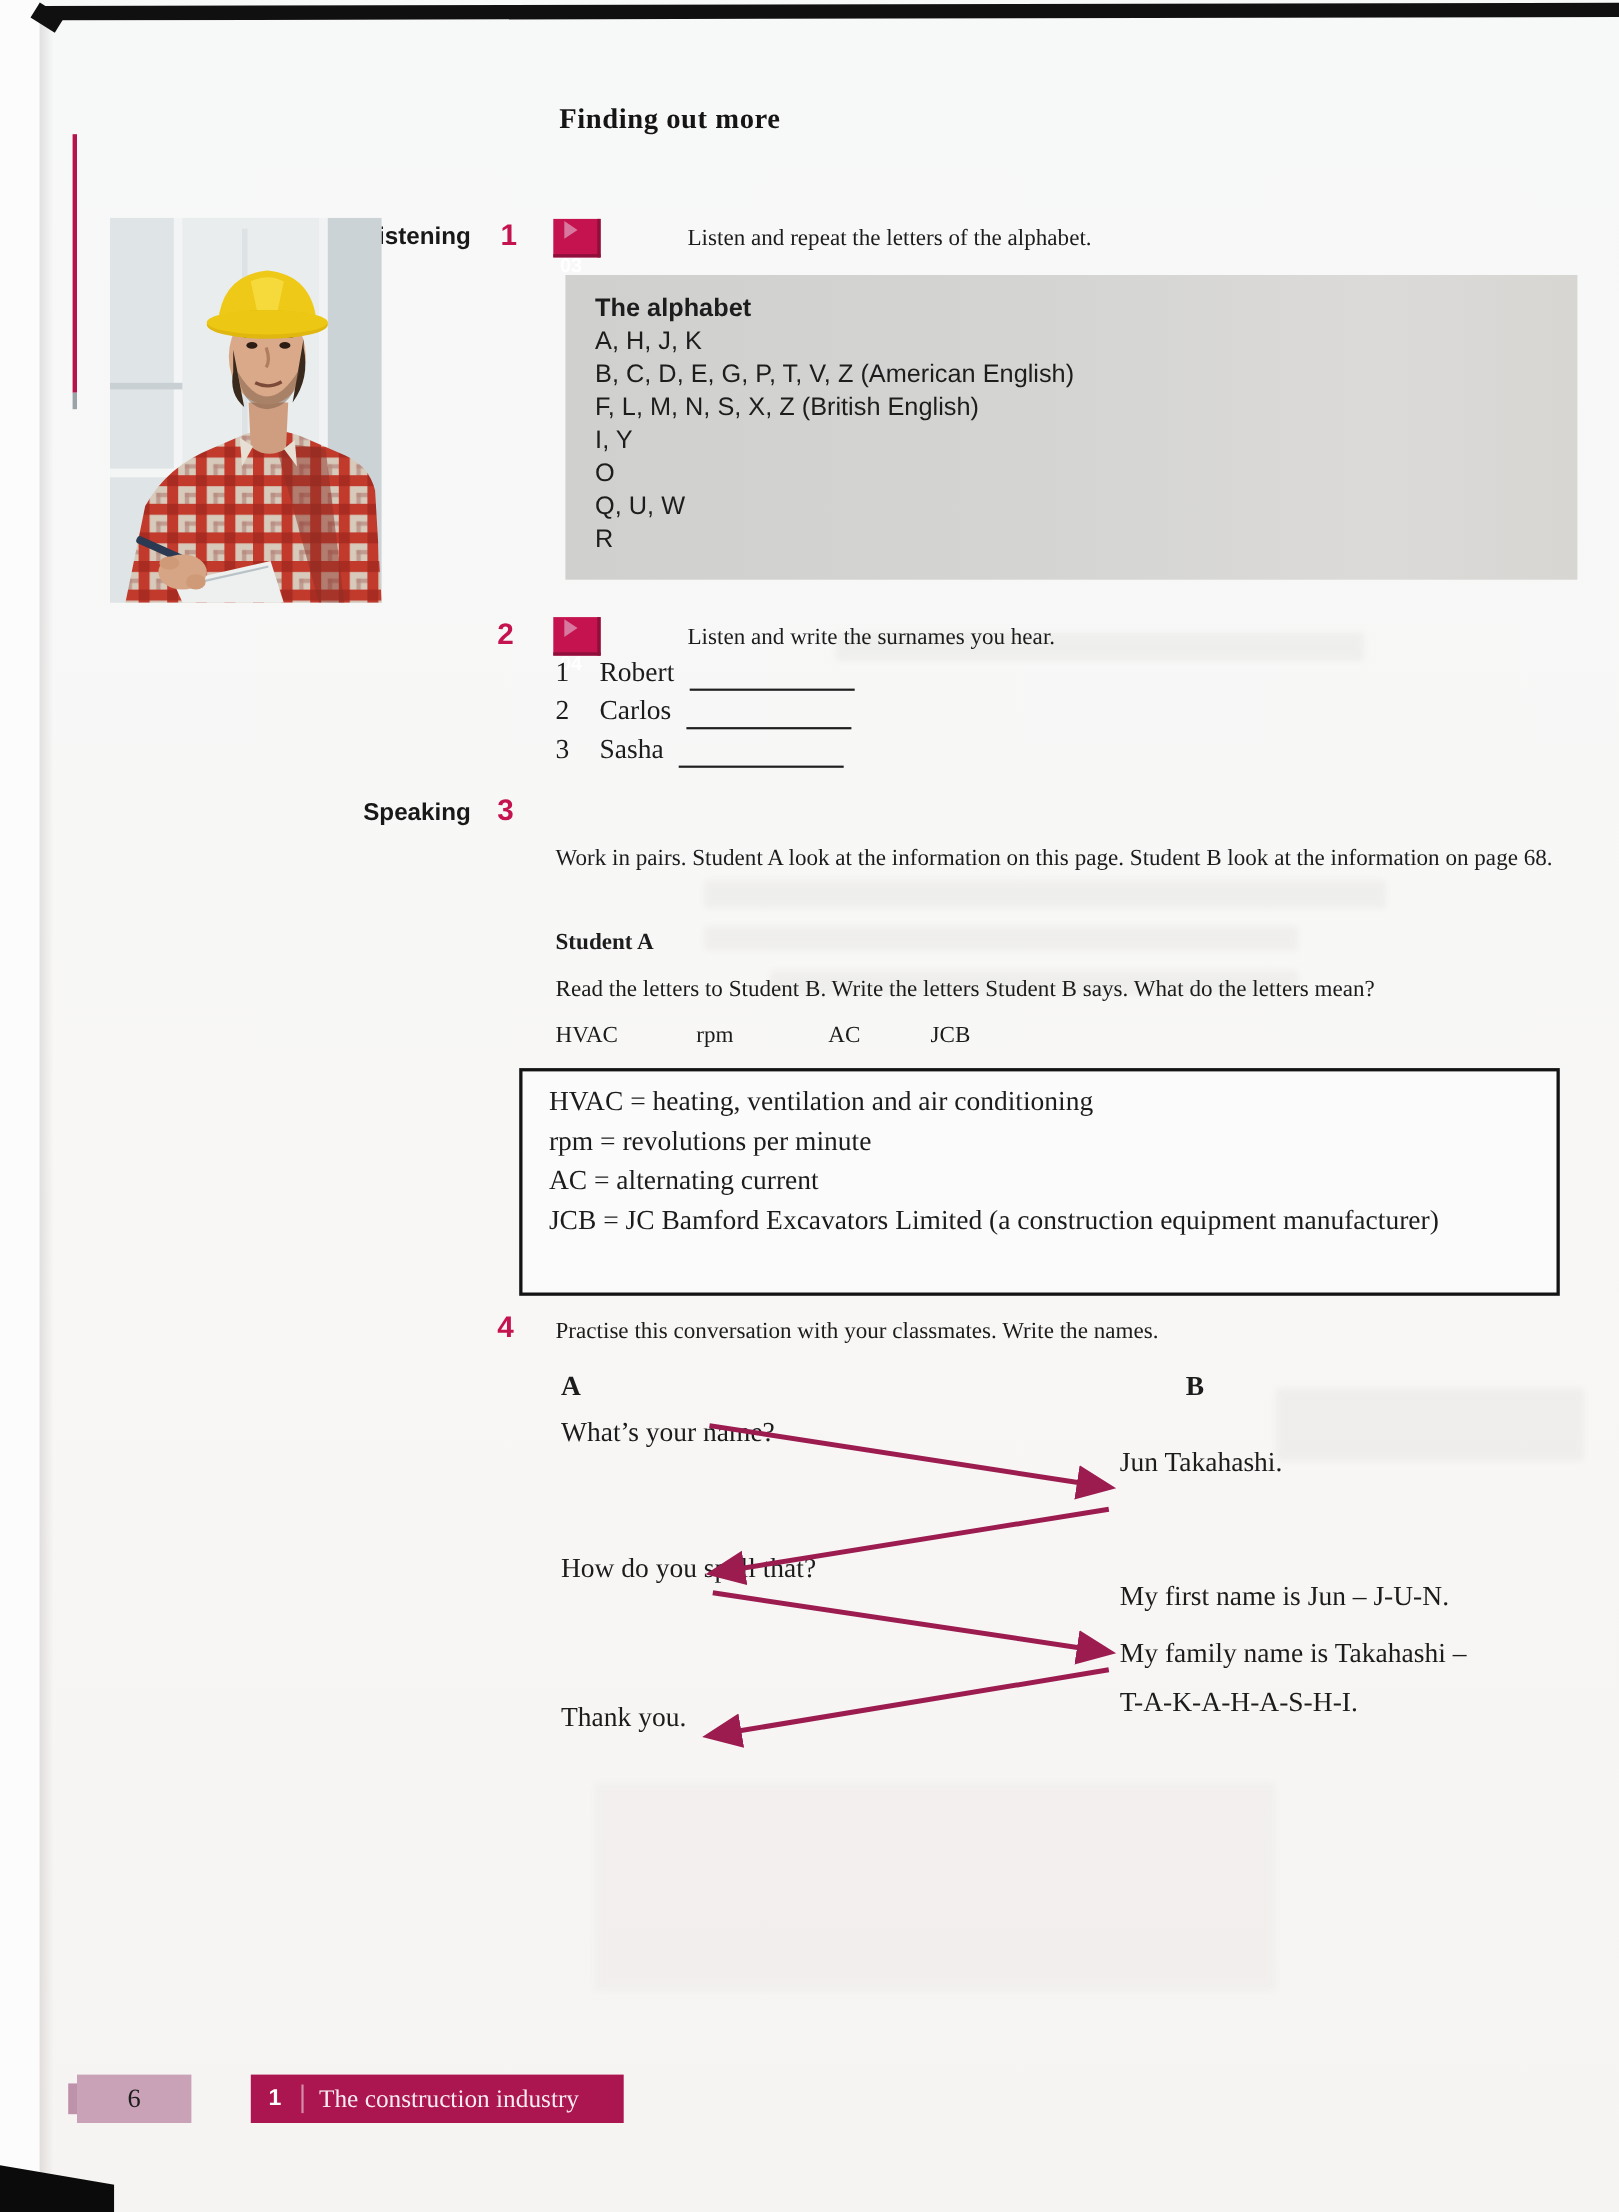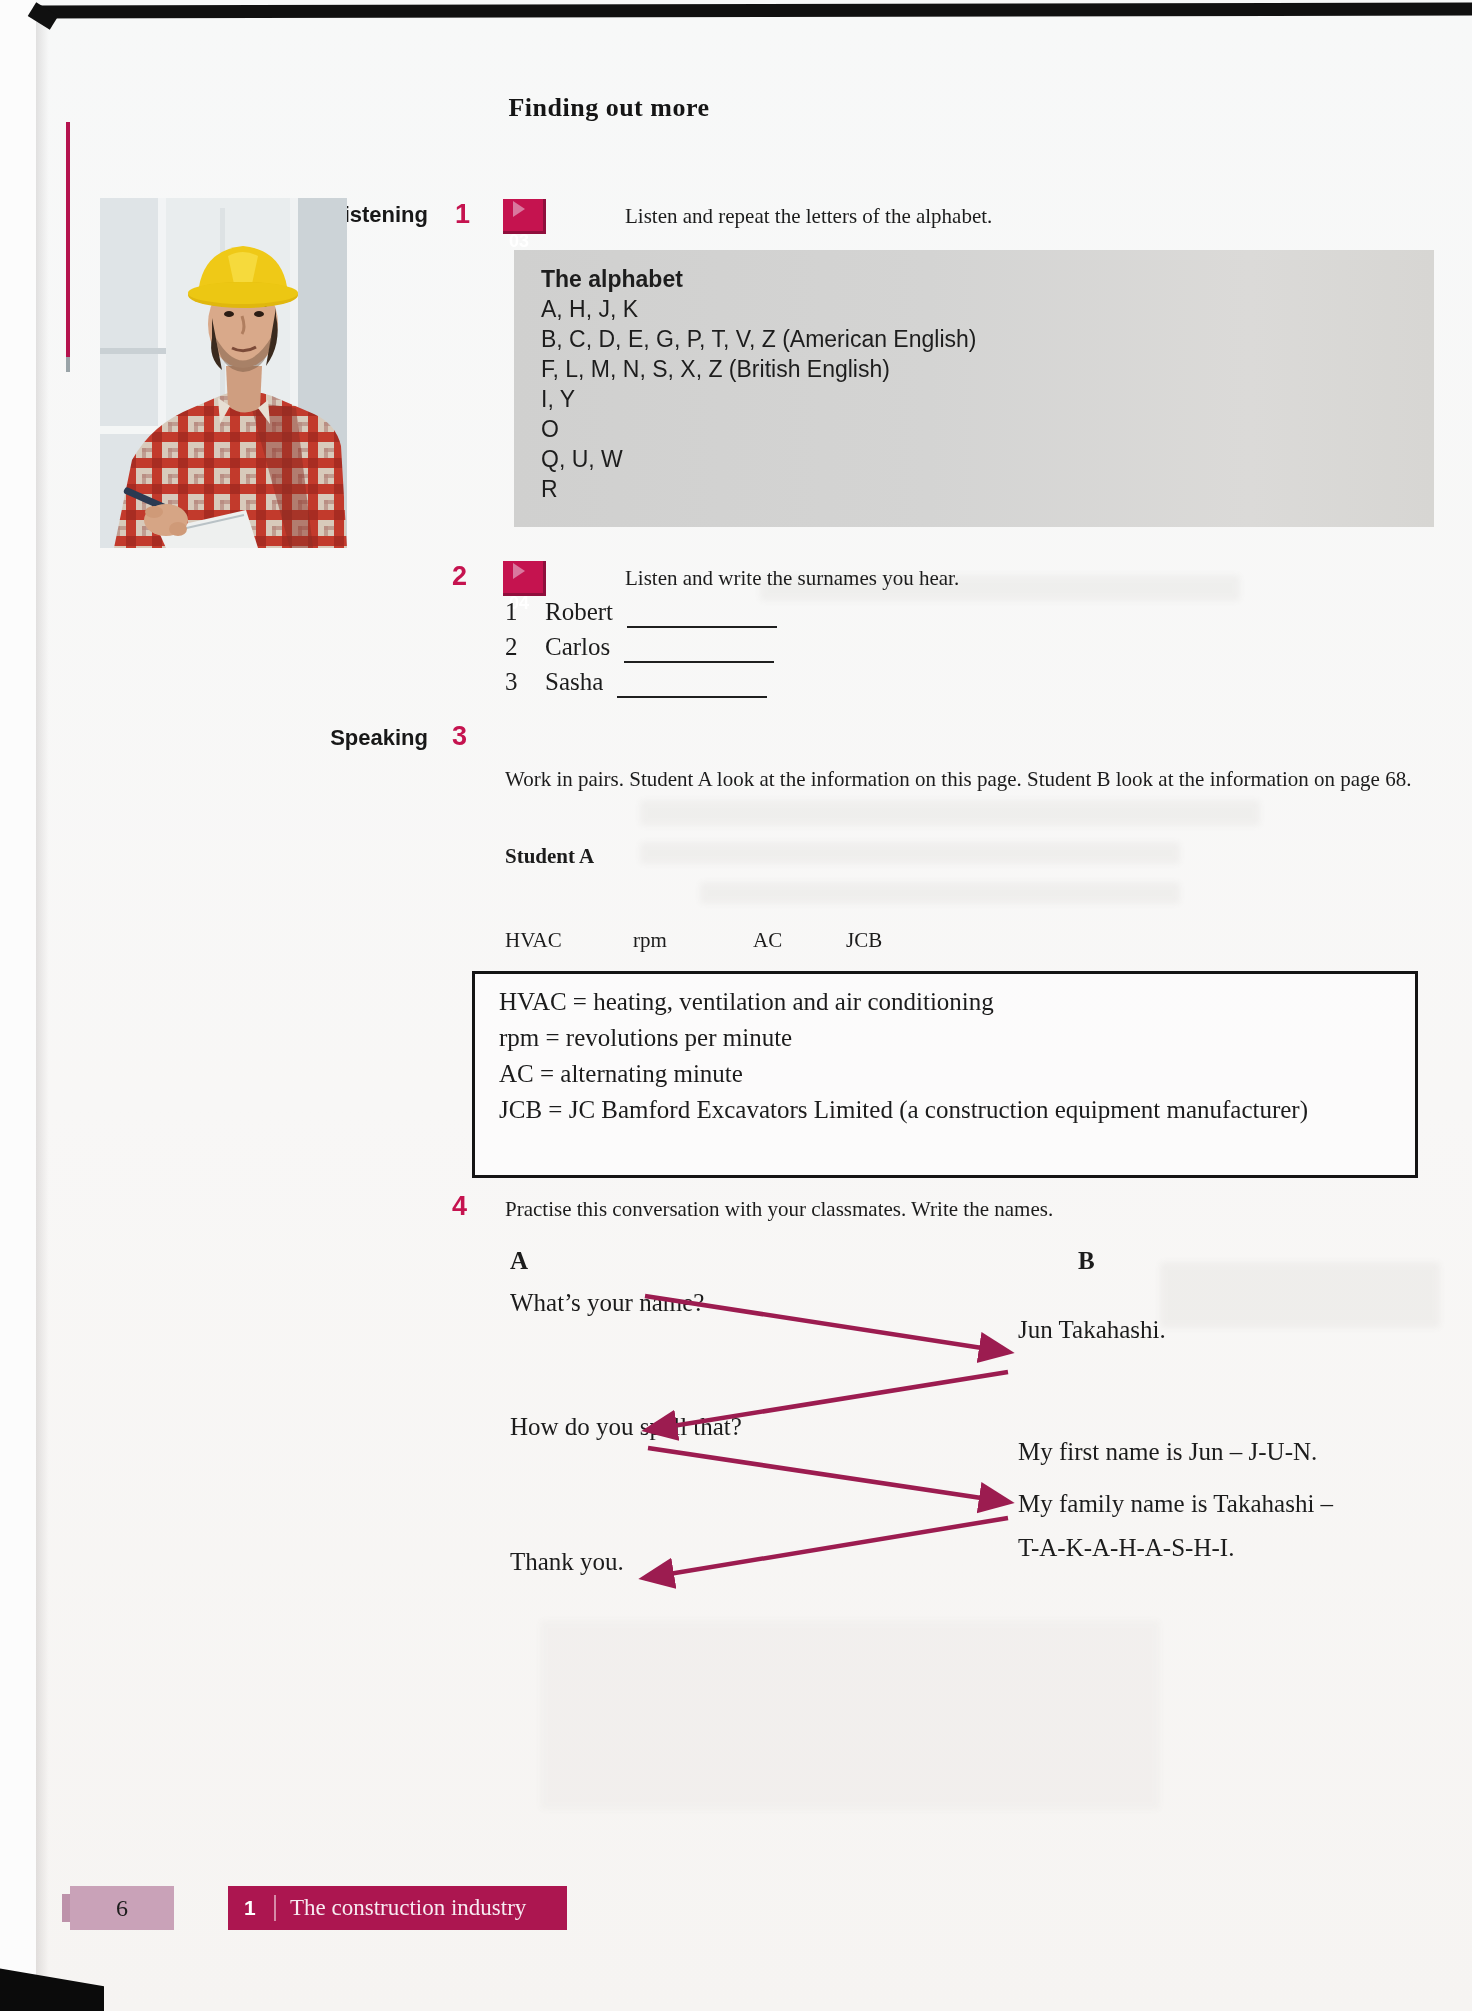--- a/index.html
+++ b/index.html
@@ -195,30 +195,31 @@
       <span>Sasha</span>
       <span class="blank"></span>
     </div>
   </div>
 
   <div class="abs sec-label" style="left:280px;top:725px;">Speaking</div>
   <div class="abs ex-num" style="left:452px;top:721px;">3</div>
   <div class="abs instr" style="left:505px;top:721px;width:930px;margin-top:40px;">Work in pairs. Student A look at the information on this page. Student B look at the information on page 68.</div>
 
   <div class="abs instr" style="left:505px;top:838px;font-weight:bold;">Student A</div>
+  <div class="abs instr" style="left:505px;top:880px;width:910px;">Read the letters to Student B. Write the letters Student B says. What do the letters mean?</div>
 
   <div class="abs instr" style="left:505px;top:922px;">HVAC</div>
   <div class="abs instr" style="left:633px;top:922px;">rpm</div>
   <div class="abs instr" style="left:753px;top:922px;">AC</div>
   <div class="abs instr" style="left:846px;top:922px;">JCB</div>
 
   <div class="abs def-box">
     <div>HVAC = heating, ventilation and air conditioning</div>
     <div>rpm = revolutions per minute</div>
-    <div>AC = alternating minute</div>
+    <div>AC = alternating current</div>
     <div>JCB = JC Bamford Excavators Limited (a construction equipment manufacturer)</div>
   </div>
 
   <div class="abs ex-num" style="left:452px;top:1191px;">4</div>
   <div class="abs instr" style="left:505px;top:1191px;white-space:nowrap;">Practise this conversation with your classmates. Write the names.</div>
 
   <div class="abs sp-head" style="left:510px;top:1247px;">A</div>
   <div class="abs sp-head" style="left:1078px;top:1247px;">B</div>
 
   <div class="abs dlg" style="left:510px;top:1289px;">What’s your name?</div>

